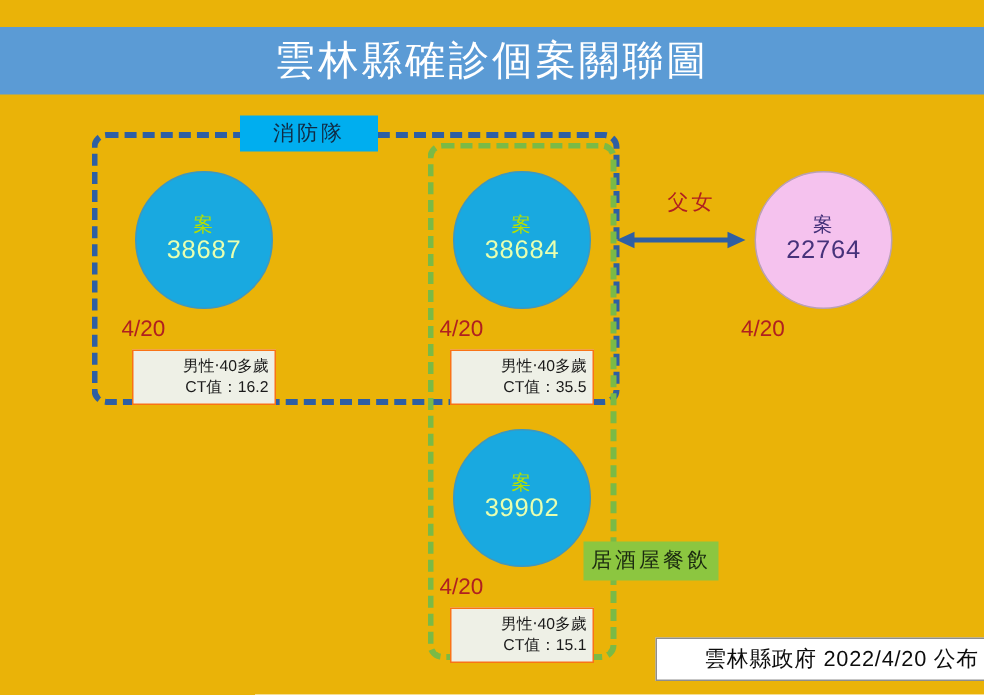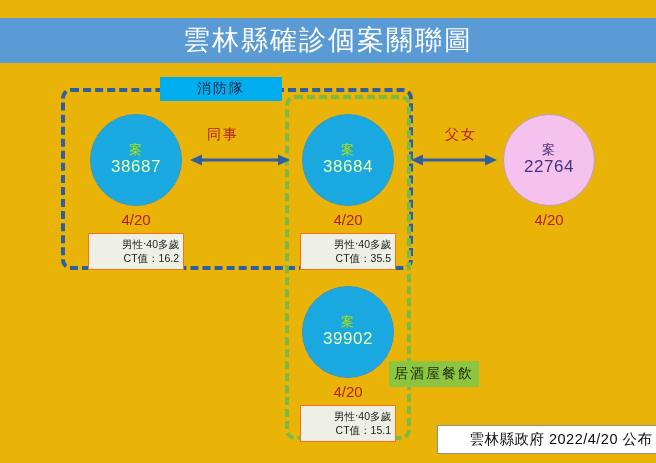--- a/index.html
+++ b/index.html
@@ -70,21 +70,21 @@
     align-items: center;
     justify-content: center;
     white-space: nowrap;
     font-size: 14px;
     letter-spacing: 2px;
     color: #1d2a3a;
   }
   .chip-fire {
     left: 160px;
     top: 77px;
-    width: 122px;
+    width: 92px;
     height: 24px;
     background: #00aeef;
     color: #102a43;
   }
   .chip-izakaya {
     left: 389px;
     top: 361px;
     width: 90px;
     height: 26px;
     background: #8cc640;
@@ -124,21 +124,21 @@
     font-size: 17px;
     line-height: 1.15;
     letter-spacing: 0.5px;
   }
   .circle-blue .c-case { color: #b5e000; }
   .circle-blue .c-num  { color: #e8ffb0; }
   .circle-pink .c-case { color: #46327a; }
   .circle-pink .c-num  { color: #46327a; }
 
   .node-date {
-    text-align: center;
+    text-align: left;
     color: #b02020;
     font-size: 15px;
     margin-top: 6px;
     line-height: 1;
   }
 
   .info-box {
     margin: 6px auto 16px auto;
     width: 96px;
     box-sizing: border-box;
@@ -239,28 +239,20 @@
       <span class="c-case">案</span>
       <span class="c-num">39902</span>
     </div>
     <div class="node-date">4/20</div>
     <div class="info-box">
       <div>男性‧40多歲</div>
       <div>CT值：15.1</div>
     </div>
   </div>
 
-  <div class="rel" style="left:188px; top:127px;">
-    <div class="rel-label" style="left:19px; top:0px;">同事</div>
-    <svg class="arrow-svg" width="104" height="48" viewBox="0 0 104 48">
-      <line x1="12" y1="33" x2="92" y2="33" stroke="#2e5fa3" stroke-width="3.2"></line>
-      <polygon points="2,33 14,27.5 14,38.5" fill="#2e5fa3"></polygon>
-      <polygon points="102,33 90,27.5 90,38.5" fill="#2e5fa3"></polygon>
-    </svg>
-  </div>
 
   <div class="rel" style="left:409px; top:127px;">
     <div class="rel-label" style="left:36px; top:0px;">父女</div>
     <svg class="arrow-svg" width="90" height="48" viewBox="0 0 90 48">
       <line x1="12" y1="33" x2="78" y2="33" stroke="#2e5fa3" stroke-width="3.2"></line>
       <polygon points="2,33 14,27.5 14,38.5" fill="#2e5fa3"></polygon>
       <polygon points="88,33 76,27.5 76,38.5" fill="#2e5fa3"></polygon>
     </svg>
   </div>
 

